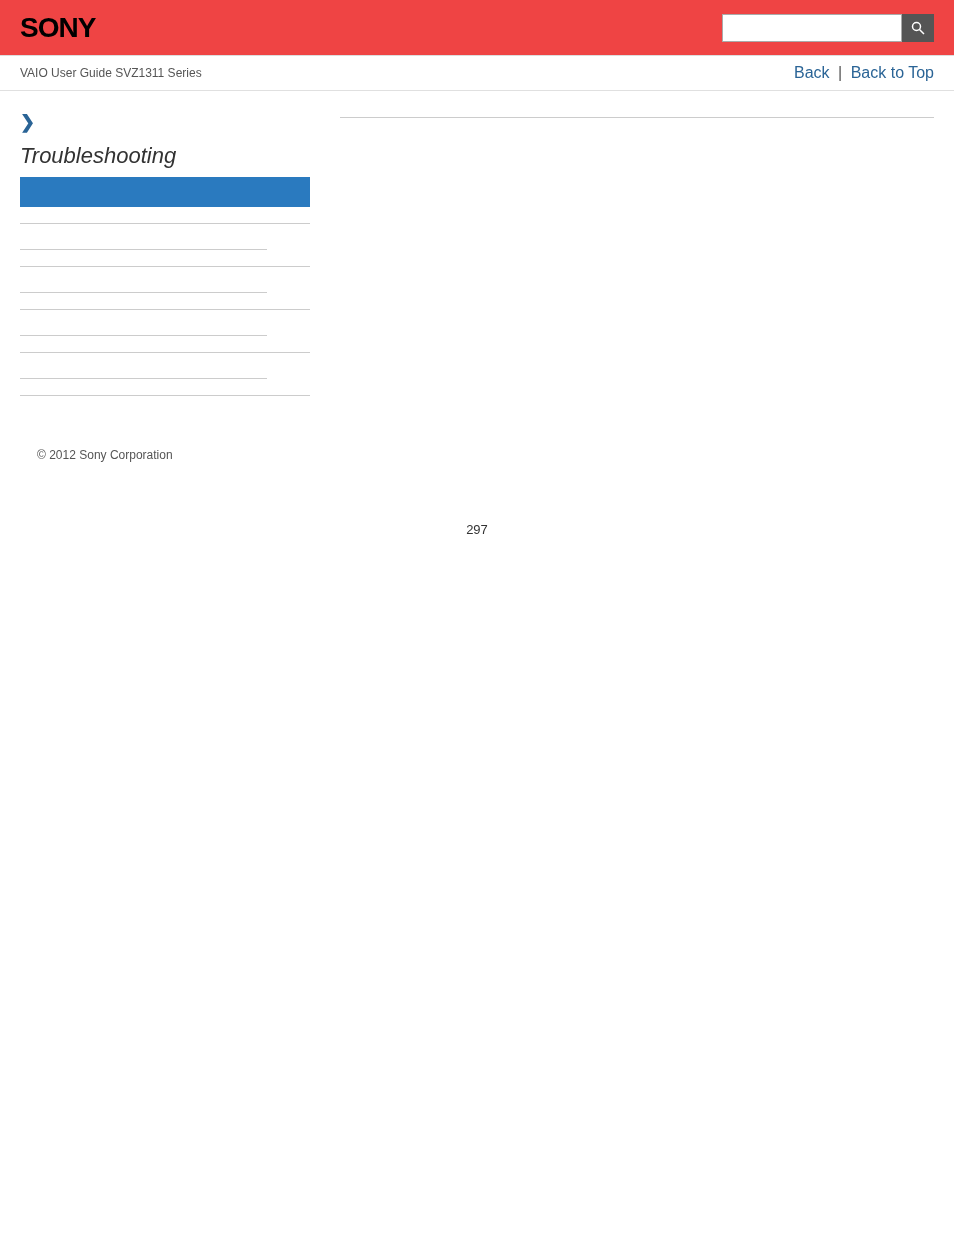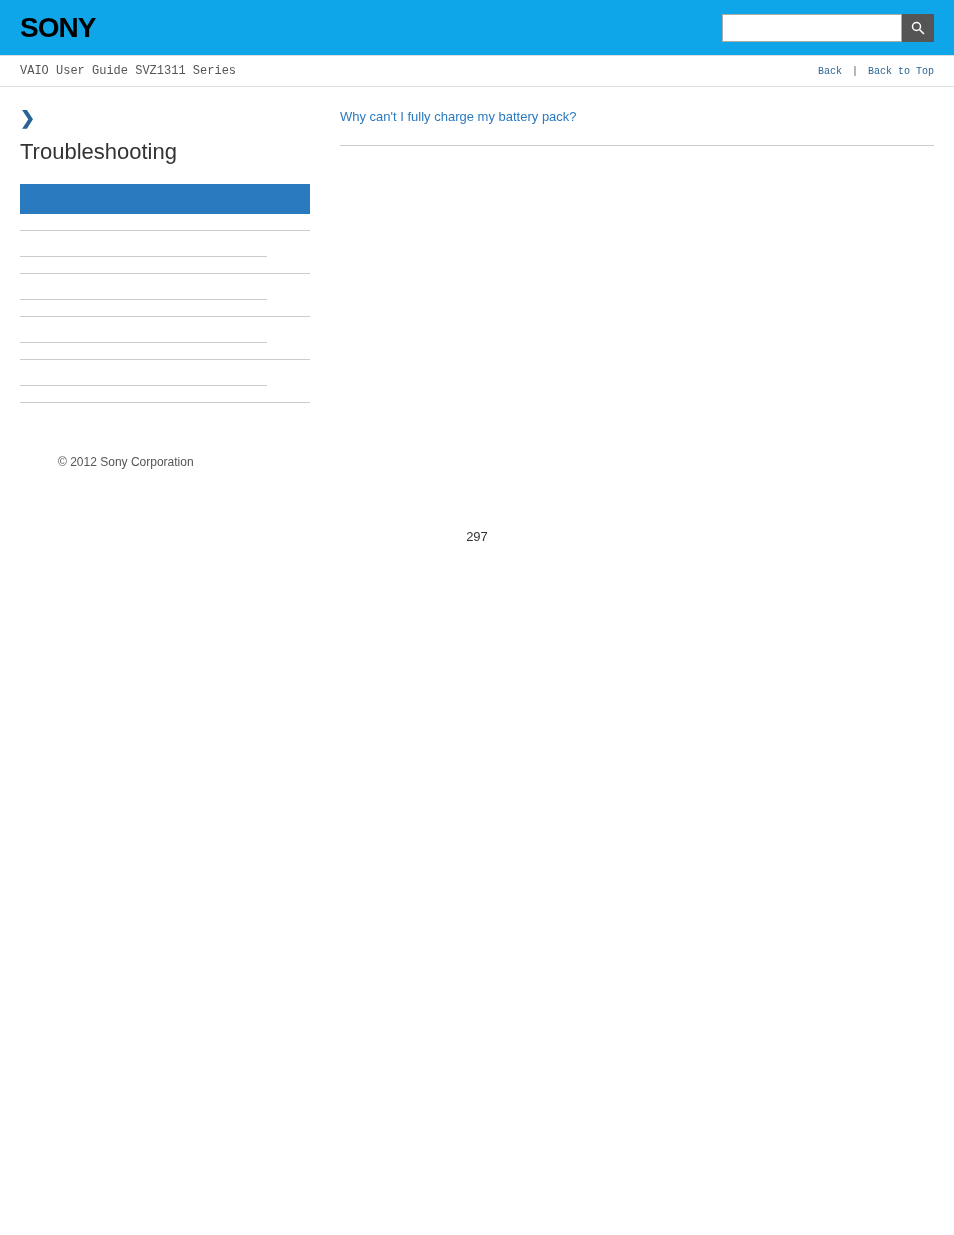--- a/index.html
+++ b/index.html
@@ -12,21 +12,21 @@
       font-family: Arial, Helvetica, sans-serif;
       font-size: 13px;
       background: #ffffff;
       color: #333333;
       width: 954px;
       min-height: 1235px;
     }
 
     
     .header {
-      background: #0ea5e9;
+      background: #ef4444;
       padding: 10px 20px;
       display: flex;
       align-items: center;
       justify-content: space-between;
       border-bottom: 1px solid #ddd;
       height: 56px;
     }
 
     .sony-logo {
       font-size: 28px;
@@ -64,30 +64,29 @@
       font-size: 14px;
     }
 
     
     .nav-bar {
       padding: 8px 20px;
       display: flex;
       justify-content: space-between;
       align-items: center;
       border-bottom: 1px solid #e0e0e0;
-      font-family: Liberation Mono, monospace;
     }
 
     .nav-left {
       font-size: 12px;
       color: #555;
     }
 
     .nav-right {
-      font-size: 10px;
+      font-size: 16px;
     }
 
     .nav-right a {
       color: #2a6496;
       text-decoration: none;
     }
 
     .nav-separator {
       color: #555;
       margin: 0 4px;
@@ -111,21 +110,22 @@
       font-size: 18px;
       font-weight: bold;
       margin-bottom: 10px;
       display: block;
     }
 
     .sidebar-title {
       font-size: 22px;
       font-weight: normal;
       color: #333;
-      margin-bottom: 19px;
+      margin-bottom: 8px;
+      font-style: italic;
     }
 
     .sidebar-active-item {
       background: #2a7abf;
       height: 30px;
       margin-bottom: 16px;
       width: 100%;
     }
 
     .sidebar-divider {
@@ -159,24 +159,23 @@
     }
 
     .content-divider {
       border: none;
       border-top: 1px solid #ccc;
       margin: 6px 0 18px 0;
     }
 
     
     .footer {
-      padding: 20px 28px;
+      padding: 20px 37px;
       font-size: 12px;
       color: #555;
-      margin-left: 30px;
     }
 
     .page-number {
       text-align: center;
       font-size: 13px;
       color: #333;
       margin-top: 40px;
       padding-bottom: 20px;
     }
   </style>
@@ -217,21 +216,20 @@
     <span class="sidebar-link-placeholder"></span>
     <hr class="sidebar-divider">
     <span class="sidebar-link-placeholder"></span>
     <hr class="sidebar-divider">
     <span class="sidebar-link-placeholder"></span>
     <hr class="sidebar-divider">
   </div>
 
   <div class="content-area">
 
-    <a href="#" class="content-link">Why can't I fully charge my battery pack?</a>
 
     <hr class="content-divider">
   </div>
 
 </div>
 
 <div class="footer">
   <span>© 2012 Sony Corporation</span>
 </div>
 

